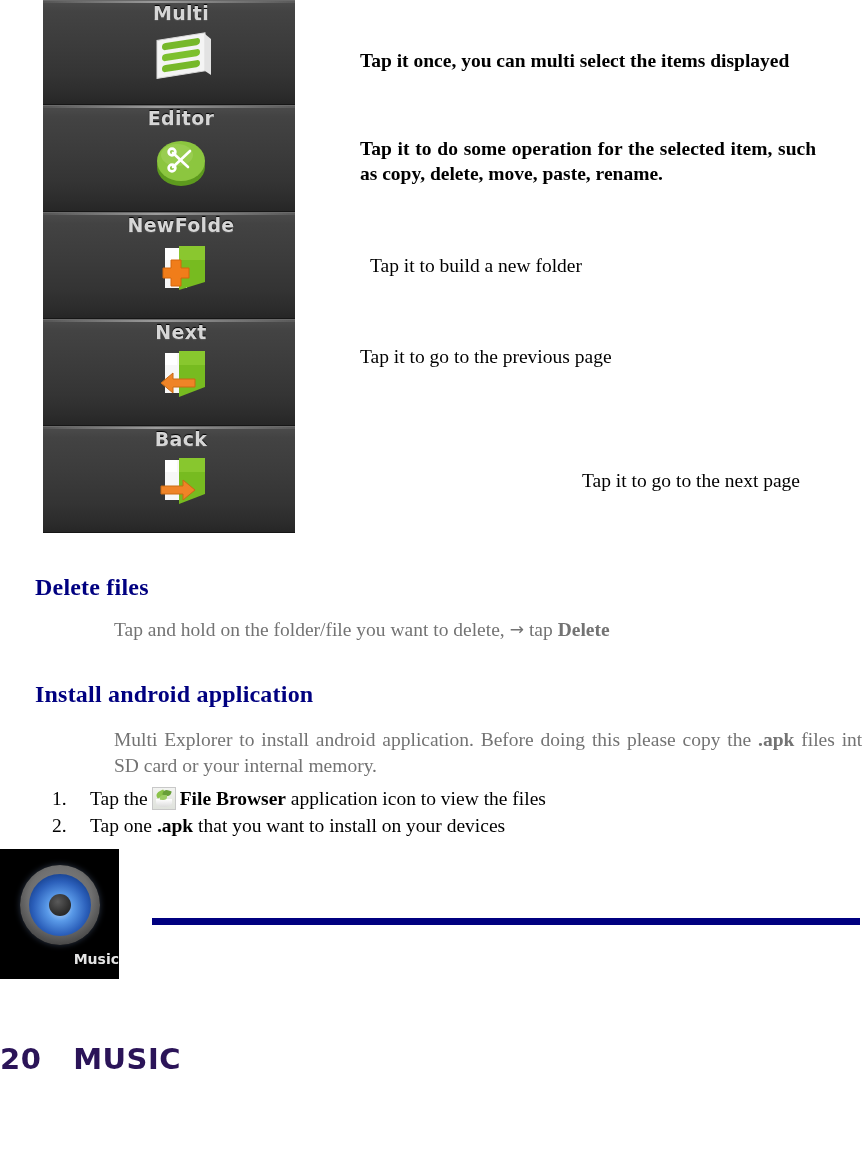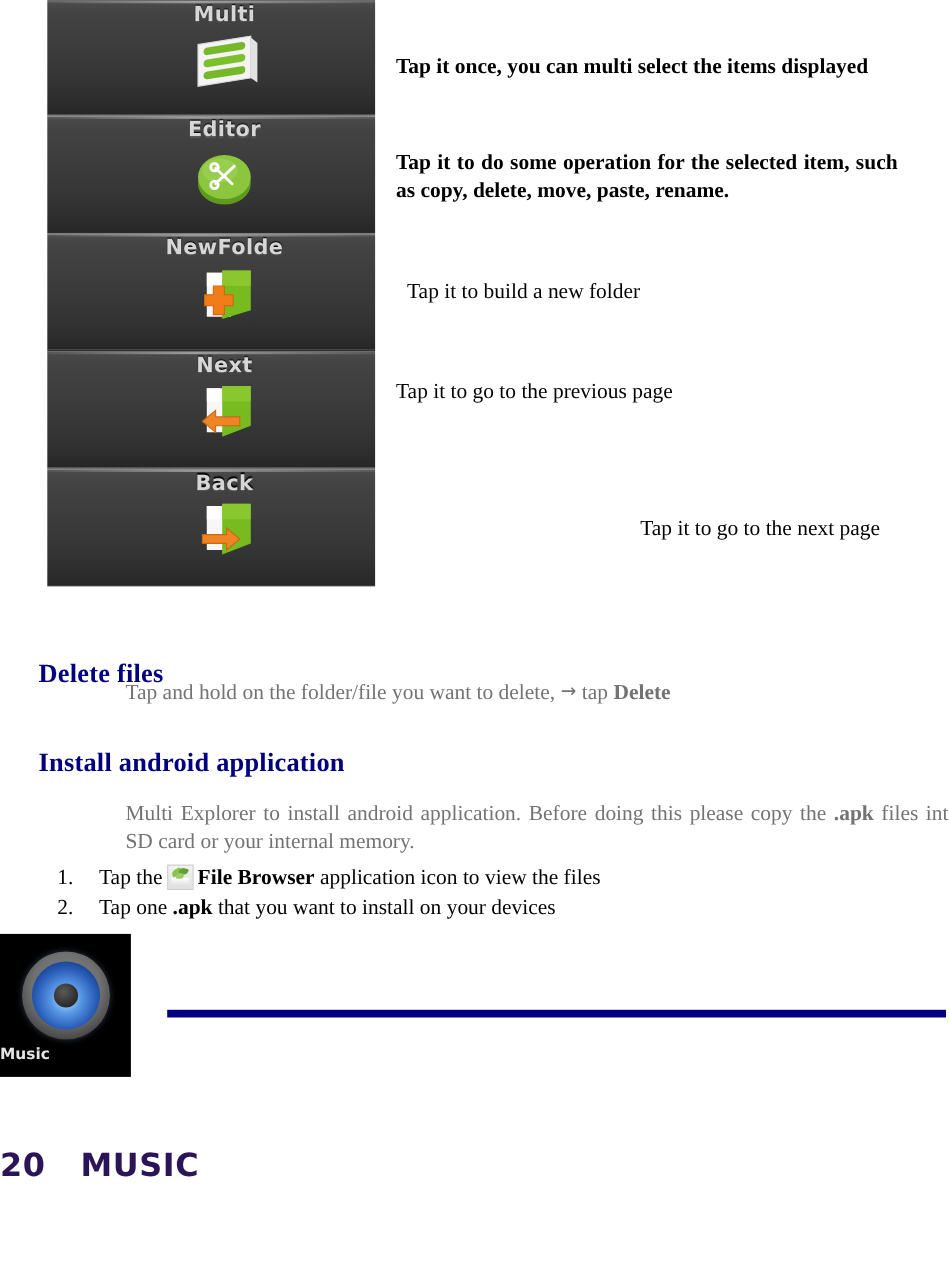--- a/index.html
+++ b/index.html
@@ -18,21 +18,21 @@
 
   
   .btn-column {
     position: absolute;
     left: 43px;
     top: 0px;
     width: 252px;
   }
   .ui-btn {
     position: relative;
-    width: 298px;
+    width: 252px;
     box-sizing: border-box;
     background:
       linear-gradient(to bottom,
         #4c4c4c 0%,
         #434343 10%,
         #3b3b3b 45%,
         #343434 72%,
         #2c2c2c 90%,
         #262626 100%);
     border-top: 1px solid #6a6a6a;
@@ -92,21 +92,21 @@
 
   
   .sec-heading {
     position: absolute;
     font-family: "Liberation Serif", serif;
     font-weight: bold;
     font-size: 24px;
     color: #000080;
     letter-spacing: 0.2px;
   }
-  .h-delete  { left: 35px; top: 600px; }
+  .h-delete  { left: 35px; top: 574px; }
   .h-install { left: 35px; top: 681px; }
 
   .body-indent {
     position: absolute;
     font-family: "Liberation Serif", serif;
     font-size: 19.5px;
     line-height: 26px;
     color: #737373;
     margin-left: 28px;
   }
@@ -215,21 +215,21 @@
     transform: translate(-50%, -50%);
     width: 22px;
     height: 22px;
     border-radius: 50%;
     background: radial-gradient(circle at 40% 35%, #5a5a5a 0%, #333333 55%, #1a1a1a 100%);
   }
   .music-label {
     position: absolute;
     left: 0; right: 0;
     bottom: 12px;
-    text-align: left;
+    text-align: right;
     font-family: "DejaVu Sans", sans-serif;
     font-size: 14px;
     font-weight: 600;
     color: #e4e4e4;
     text-shadow: 0 1px 2px #000;
   }
 
   
   .navy-rule {
     position: absolute;

